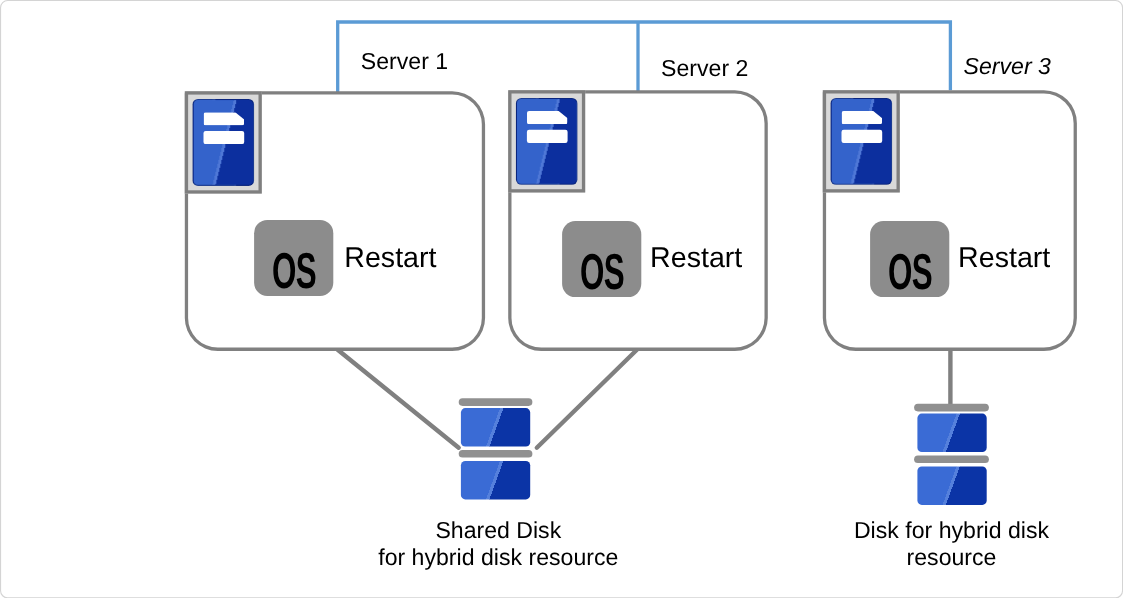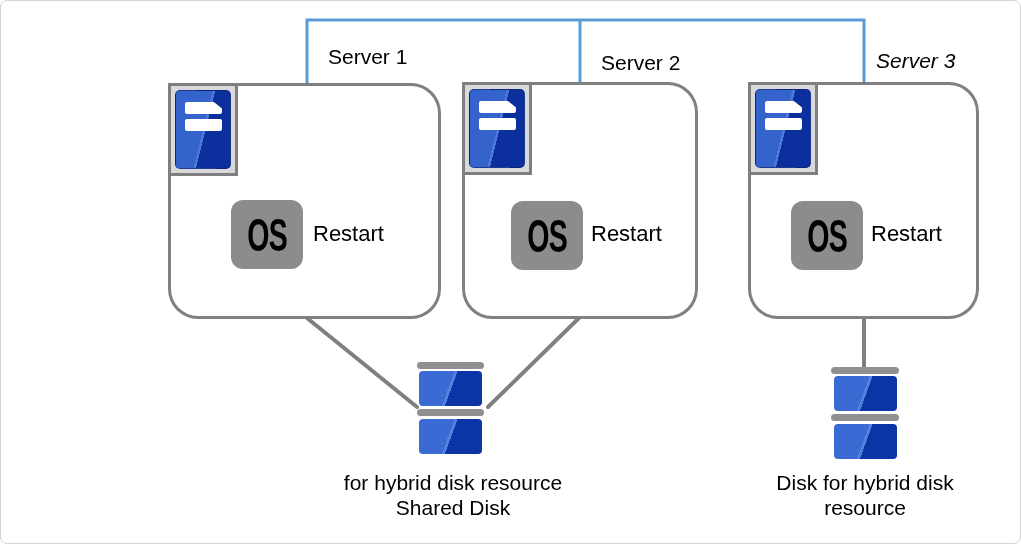--- a/index.html
+++ b/index.html
@@ -56,37 +56,37 @@
   }
   .slot1 { top: 11px; clip-path: polygon(0 0, 78% 0, 100% 55%, 100% 100%, 0 100%); }
   .slot2 { top: 28px; }
 
   
   .os-box {
     position: absolute;
     width: 72px; height: 69px;
     border-radius: 12px;
     background: #8C8C8C;
-    display: flex; align-items: center; justify-content: center;
+    display: flex; align-items: flex-end; justify-content: center;
   }
   .s1 .os-box { left: 60px;  top: 114px; }
   .s2 .os-box { left: 46px;  top: 116px; }
   .s3 .os-box { left: 40px;  top: 116px; }
   .os-text {
     font-size: 46px;
     font-weight: 900;
     letter-spacing: -1px;
     transform: scaleX(0.62);
     transform-origin: center;
     color: #000;
     line-height: 1;
   }
   .restart {
     position: absolute;
-    font-size: 22px;
+    font-size: 26px;
     line-height: 24px;
     white-space: nowrap;
   }
   .s1 .restart { left: 142px; top: 136px; }
   .s2 .restart { left: 126px; top: 137px; }
   .s3 .restart { left: 120px; top: 137px; }
 
   
   .srv-label {
     position: absolute;
@@ -199,21 +199,21 @@
   </div>
 
   <div class="disk hybrid-disk">
     <div class="cap"></div>
     <div class="platter"></div>
     <div class="cap"></div>
     <div class="platter"></div>
   </div>
 
   <div class="disk-label shared-label">
+    <div>Shared Disk</div>
     <div>for hybrid disk resource</div>
-    <div>Shared Disk</div>
   </div>
   <div class="disk-label hybrid-label">
     <div>Disk for hybrid disk</div>
     <div>resource</div>
   </div>
 
 </div>
 
 </body></html>

